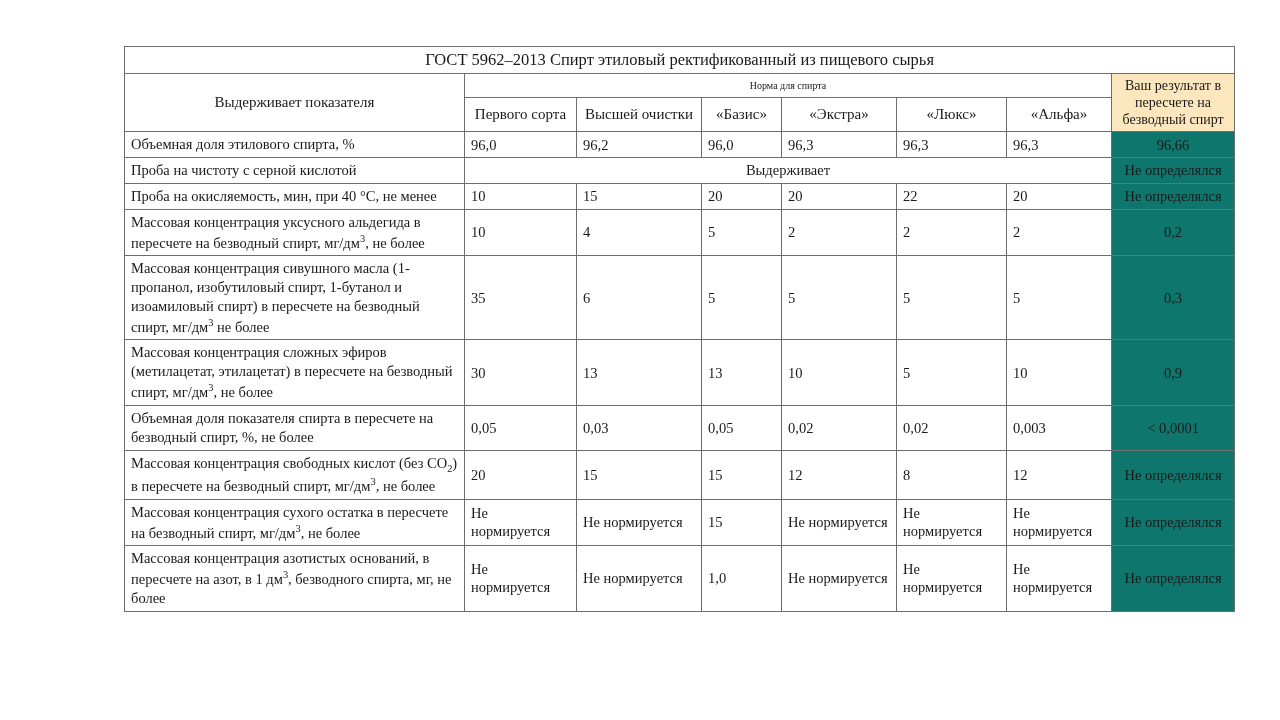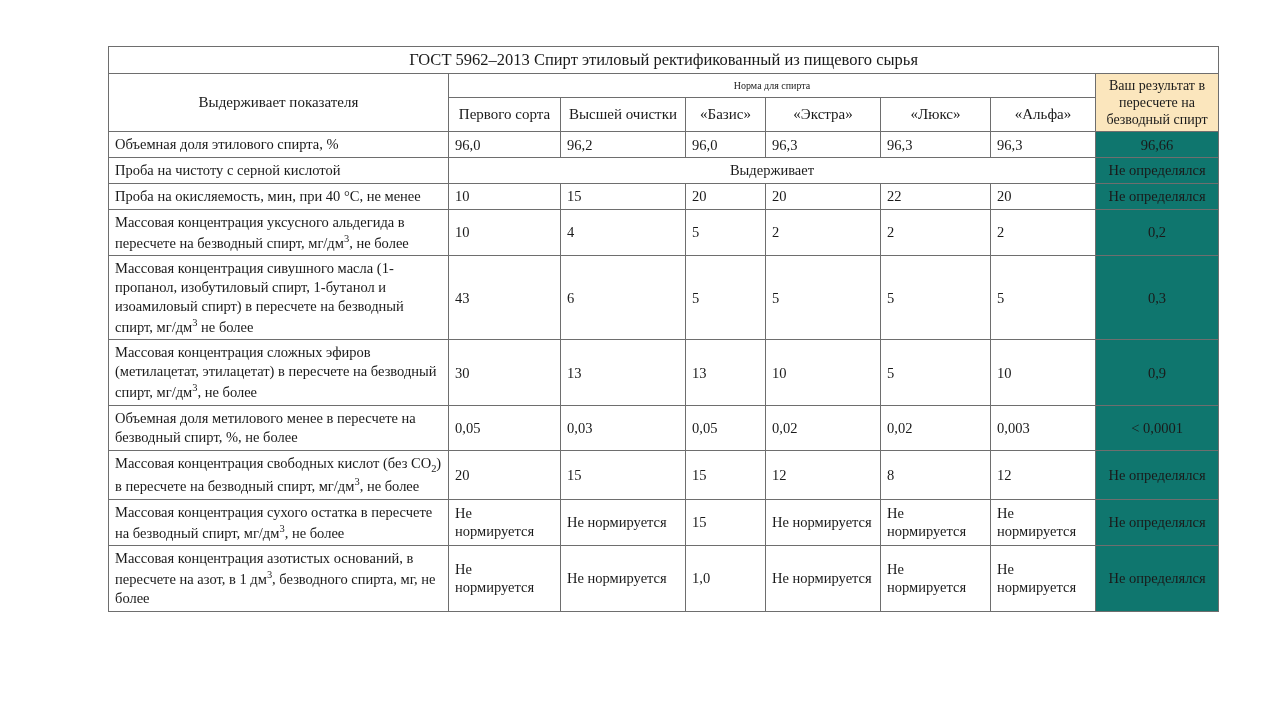--- a/index.html
+++ b/index.html
@@ -9,21 +9,21 @@
     width: 1280px;
     height: 720px;
     overflow: hidden;
   }
   body {
     font-family: "Liberation Serif", serif;
     color: #1a1a1a;
   }
   #sheet {
     position: absolute;
-    left: 108px;
+    left: 124px;
     top: 46px;
     width: 1078px;
   }
   table.gost {
     border-collapse: collapse;
     table-layout: fixed;
     width: 1078px;
     font-size: 14.5px;
   }
   table.gost td, table.gost th {
@@ -151,42 +151,42 @@
         <td class="val">4</td>
         <td class="val">5</td>
         <td class="val">2</td>
         <td class="val">2</td>
         <td class="val">2</td>
         <td class="result">0,2</td>
       </tr>
 
       <tr>
         <td class="row-name">Массовая концентрация сивушного масла (1-пропанол, изобутиловый спирт, 1-бутанол и изоамиловый спирт) в пересчете на безводный спирт, мг/дм<sup>3</sup> не более</td>
-        <td class="val">43</td>
+        <td class="val">35</td>
         <td class="val">6</td>
         <td class="val">5</td>
         <td class="val">5</td>
         <td class="val">5</td>
         <td class="val">5</td>
         <td class="result">0,3</td>
       </tr>
 
       <tr>
         <td class="row-name">Массовая концентрация сложных эфиров (метилацетат, этилацетат) в пересчете на безводный спирт, мг/дм<sup>3</sup>, не более</td>
         <td class="val">30</td>
         <td class="val">13</td>
         <td class="val">13</td>
         <td class="val">10</td>
         <td class="val">5</td>
         <td class="val">10</td>
         <td class="result">0,9</td>
       </tr>
 
       <tr>
-        <td class="row-name">Объемная доля метилового менее в пересчете на безводный спирт, %, не более</td>
+        <td class="row-name">Объемная доля показателя спирта в пересчете на безводный спирт, %, не более</td>
         <td class="val">0,05</td>
         <td class="val">0,03</td>
         <td class="val">0,05</td>
         <td class="val">0,02</td>
         <td class="val">0,02</td>
         <td class="val">0,003</td>
         <td class="result">&lt; 0,0001</td>
       </tr>
 
       <tr>

